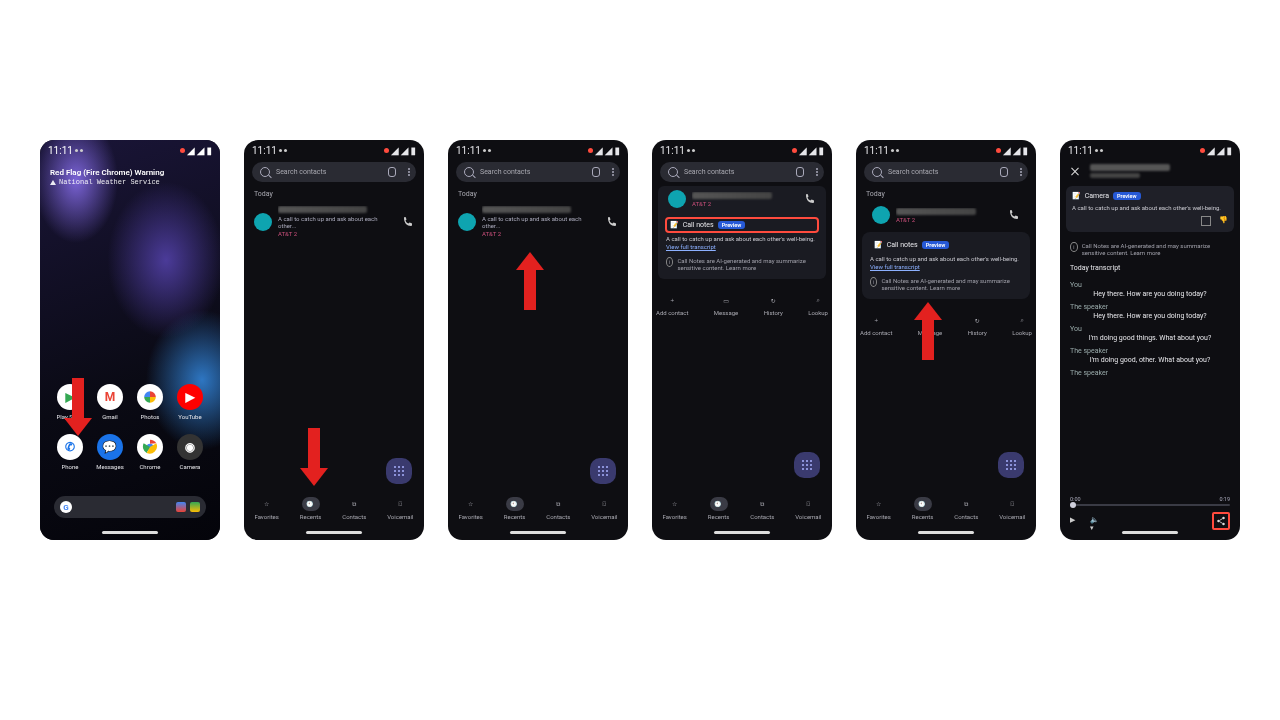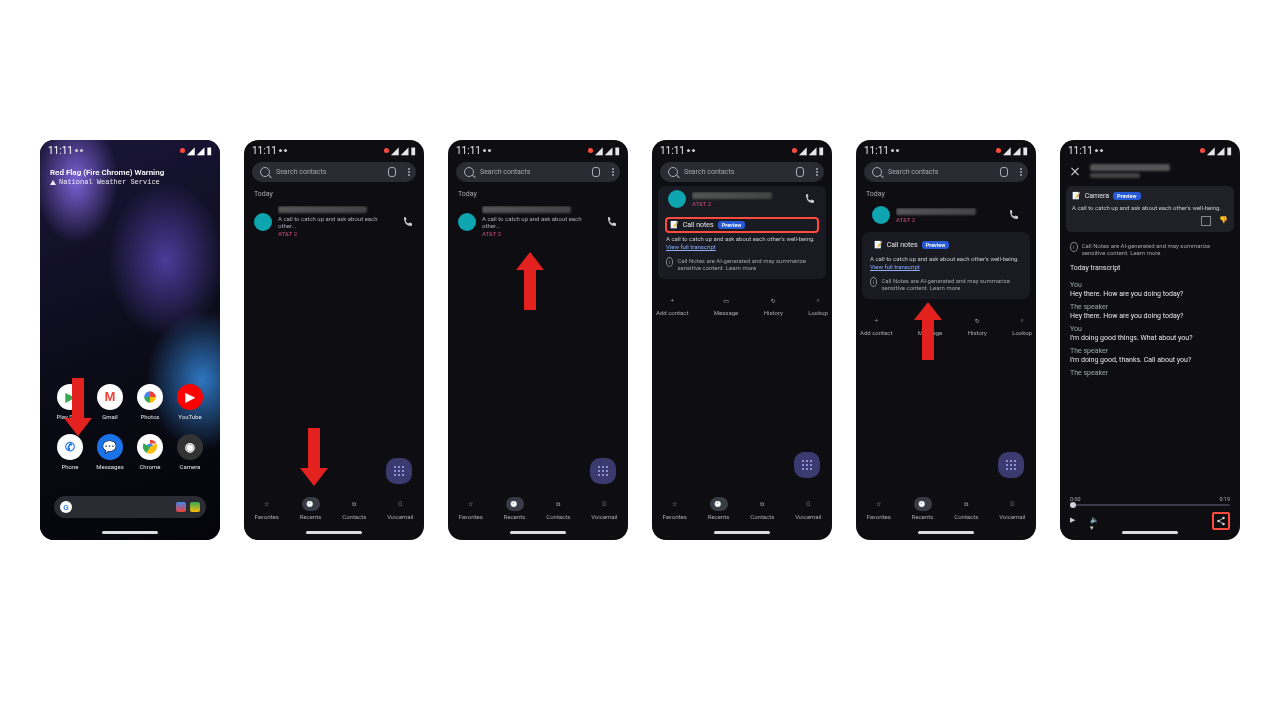--- a/index.html
+++ b/index.html
@@ -163,21 +163,21 @@
   .ts-sub-blur { height: 5px; width: 50px; background: #444; border-radius: 2px; filter: blur(1px); margin-top: 2px; }
 
   .summary-card { margin: 2px 6px; background: #1f2028; border-radius: 6px; padding: 6px; }
   .summary-head { display: flex; align-items: center; gap: 4px; font-size: 7px; }
   .summary-text { font-size: 6px; color: #c8c8cf; margin-top: 4px; line-height: 1.3; }
   .summary-actions { display: flex; justify-content: flex-end; gap: 8px; margin-top:4px; color:#aab; }
   .sa-ic { width: 8px; height: 8px; border: 1px solid #888; }
 
   .ts-section { padding: 4px 10px; font-size: 7px; }
   .speaker { color: #9aa; margin-top: 5px; }
-  .line { color: #e6e6ea; margin-top: 1px; }
+  .line { color: #e6e6ea; margin-top: 1px; text-align: center; }
 
   .player { position: absolute; left: 0; right: 0; bottom: 10px; padding: 0 10px; }
   .pl-row1 { display: flex; justify-content: space-between; font-size: 5.5px; color: #aab; }
   .pl-bar { height: 2px; background: #3a3b45; border-radius: 2px; position: relative; margin: 2px 0 6px; }
   .pl-knob { position: absolute; left: 0; top: -2px; width: 6px; height: 6px; border-radius: 50%; background: #d0d0dd; }
   .pl-row2 { display: flex; align-items: center; gap: 10px; }
   .pl-ic { width: 10px; height: 10px; color: #ccc; }
   .pl-spacer { flex: 1; }
   .share-highlight { padding: 2px; border: 2px solid #ff4b3e; border-radius: 2px; display: inline-flex; }
 
@@ -664,21 +664,21 @@
       </div>
     <div class="ts-section">Today transcript</div>
     <div class="ts-section" style="padding-top:0">
       <div class="speaker">You</div>
       <div class="line">Hey there. How are you doing today?</div>
       <div class="speaker">The speaker</div>
       <div class="line">Hey there. How are you doing today?</div>
       <div class="speaker">You</div>
       <div class="line">I'm doing good things. What about you?</div>
       <div class="speaker">The speaker</div>
-      <div class="line">I'm doing good, thanks. Call about you?</div>
+      <div class="line">I'm doing good, other. What about you?</div>
       <div class="speaker">The speaker</div>
     </div>
     <div class="player">
       <div class="pl-row1">
           <span>0:00</span>
           <span>0:19</span>
         </div>
       <div class="pl-bar">
           <div class="pl-knob"></div>
         </div>

